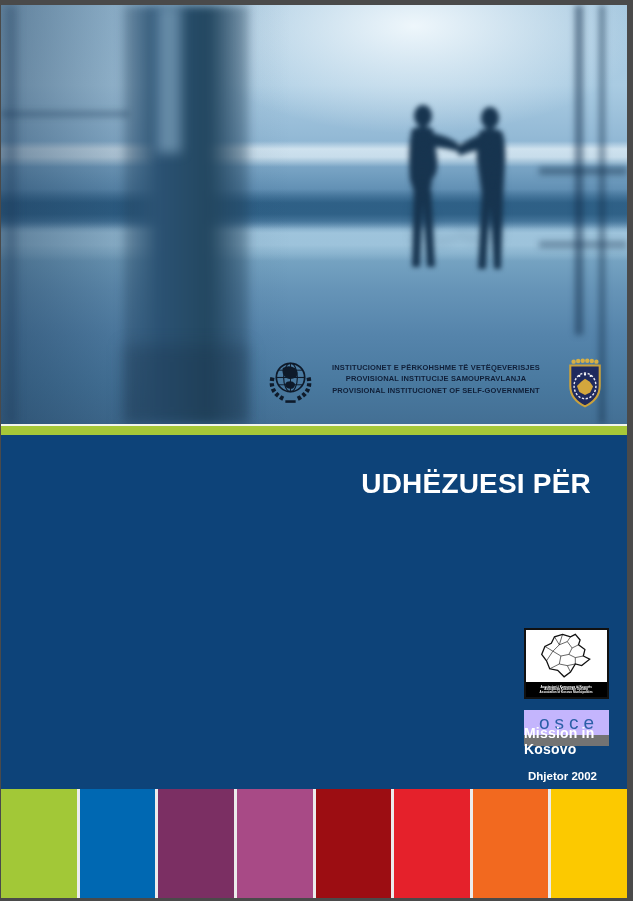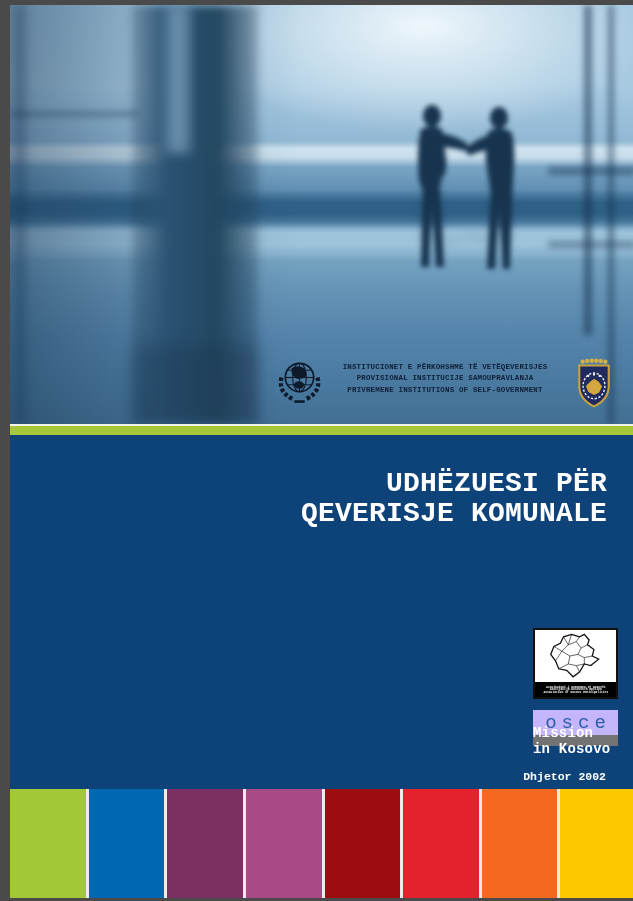--- a/index.html
+++ b/index.html
@@ -1,19 +1,19 @@
 <!DOCTYPE html>
 <html><head>
 <meta charset="utf-8">
 <style>
   html,body{margin:0;padding:0;background:#222;}
   .page{
     position:relative;width:633px;height:901px;box-sizing:border-box;
-    background:#4a4a4a;border:0;padding:5px 3px 3px 10px;
-    font-family:Liberation Mono, monospace;
+    background:#4a4a4a;border:0;padding:5px 3px 3px 1px;
+    font-family:Liberation Sans, sans-serif;
     -webkit-user-select:none;user-select:none;
   }
   .cover{position:relative;width:626px;height:893px;overflow:hidden;background:#0d4379;}
 
   
   .photo{
     position:absolute;left:0;top:0;width:626px;height:419px;overflow:hidden;
     background:
       radial-gradient(ellipse 320px 150px at 66% 5%, rgba(242,249,253,.95), rgba(242,249,253,0) 72%),
       linear-gradient(180deg, rgba(0,0,0,0) 136px, rgba(228,241,248,.75) 144px, rgba(228,241,248,.7) 152px, rgba(0,0,0,0) 162px),
@@ -45,21 +45,21 @@
   .inst-text{position:absolute;left:322px;top:357px;width:226px;text-align:center;
     color:#101f38;font-weight:bold;font-size:7.5px;line-height:11.4px;letter-spacing:.15px;white-space:nowrap;}
   .pisg-badge{position:absolute;left:565px;top:352px;width:38px;height:54px;}
 
   
   .white-line{position:absolute;left:0;top:419px;width:626px;height:2px;background:#f2f5ec;}
   .green-stripe{position:absolute;left:0;top:421px;width:626px;height:9px;}
   .blue-field{position:absolute;left:0;top:430px;width:626px;height:354px;}
 
   
-  .title-block{position:absolute;right:29px;top:464px;text-align:right;color:#fff;
+  .title-block{position:absolute;right:36px;top:464px;text-align:right;color:#fff;
     font-weight:bold;font-size:28px;line-height:29.5px;letter-spacing:.2px;}
   .subtitle{position:absolute;right:36px;top:572px;text-align:right;color:#fff;
     font-weight:bold;font-size:16px;}
 
   
   .assoc-box{position:absolute;left:523px;top:623px;width:85px;background:#fff;border:2px solid #111;box-sizing:border-box;}
   .assoc-map{display:block;width:100%;height:52px;padding:2px 6px;box-sizing:border-box;}
   .assoc-caption{background:#000;color:#fff;height:15px;overflow:hidden;display:flex;align-items:center;justify-content:center;}
   .assoc-caption-inner{width:160px;text-align:center;font-size:6px;line-height:5px;font-weight:bold;
     transform:scale(.5);transform-origin:center;white-space:nowrap;}
@@ -132,21 +132,21 @@
         </g>
         <path fill="#0e1a2a" d="M23,14 q7,-4 14,0 q5,5 2,10 q-6,4 -11,2 q-7,-4 -5,-12 Z M28,30 q6,-2 9,2 q1,4 -3,6 q-6,1 -8,-3 q-1,-3 2,-5 Z"></path>
         <path d="M11,25 q-4,17 13,25" stroke="#0e1a2a" stroke-width="5" stroke-dasharray="4 2.6" fill="none"></path>
         <path d="M53,25 q4,17 -13,25" stroke="#0e1a2a" stroke-width="5" stroke-dasharray="4 2.6" fill="none"></path>
         <path d="M26,53 h12" stroke="#0e1a2a" stroke-width="3"></path>
       </svg>
 
       <div class="inst-text">
         <div>INSTITUCIONET E PËRKOHSHME TË VETËQEVERISJES</div>
         <div>PROVISIONAL INSTITUCIJE SAMOUPRAVLANJA</div>
-        <div>PRIVREMENE INSTITUTIONS OF SELF-GOVERNMENT</div>
+        <div>PROVISIONAL INSTITUCIONET OF SELF-GOVERNMENT</div>
       </div>
 
       <svg class="pisg-badge" viewBox="0 0 40 56">
         <g fill="#d8b044">
           <circle cx="8" cy="4.5" r="2.3"></circle>
             <circle cx="12.8" cy="3.8" r="2.3"></circle>
             <circle cx="17.6" cy="3.5" r="2.3"></circle>
           <circle cx="22.4" cy="3.5" r="2.3"></circle>
             <circle cx="27.2" cy="3.8" r="2.3"></circle>
             <circle cx="32" cy="4.5" r="2.3"></circle>
@@ -159,21 +159,20 @@
         <path d="M20,22.5 l5,3 l3.5,5 l-3,6.5 l-5.5,2.5 l-6,-3 l-2.5,-6.5 l4.5,-4.5 Z" fill="#d3a73d"></path>
       </svg>
     </div>
 
     <div class="white-line"></div>
     <div class="green-stripe" style="background: rgb(166, 200, 56);"></div>
     <div class="blue-field" style="background: rgb(13, 67, 121);"></div>
 
     <div class="title-block">
       <div>UDHËZUESI PËR</div>
-      <div>QEVERISJE KOMUNALE</div>
     </div>
 
     <div class="assoc-box">
       <svg class="assoc-map" viewBox="0 0 70 60" preserveAspectRatio="xMidYMid meet">
         <path d="M30,3 L40,6 L46,3 L52,10 L50,16 L58,22 L56,30 L64,34 L54,42 L46,40 L40,50 L32,56 L24,48 L14,46 L10,36 L4,28 L8,18 L16,14 L20,6 Z" fill="#fff" stroke="#111" stroke-width="1.6"></path>
         <path d="M20,6 L26,16 L18,24 L10,36 M26,16 L36,12 L40,6 M36,12 L42,20 L50,16 M42,20 L38,28 L46,32 L56,30 M38,28 L28,30 L18,24 M28,30 L26,40 L14,46 M26,40 L36,42 L40,50 M36,42 L46,40 M46,32 L46,40 M30,3 L26,16 M8,18 L18,24" fill="none" stroke="#111" stroke-width="0.8"></path>
       </svg>
       <div class="assoc-caption">
         <div class="assoc-caption-inner">
           <div>Asociacioni i Komunave të Kosovës</div>

